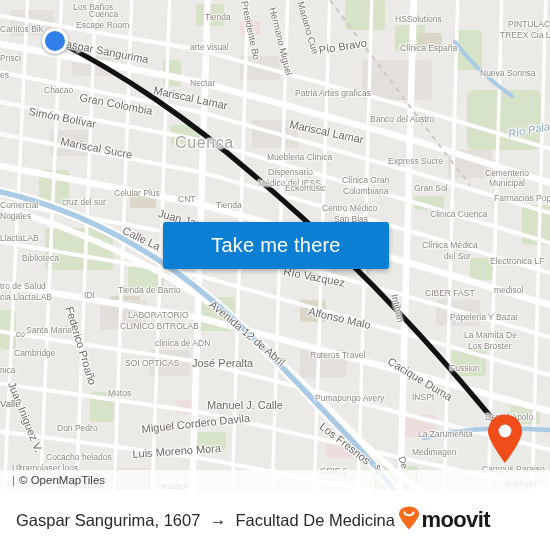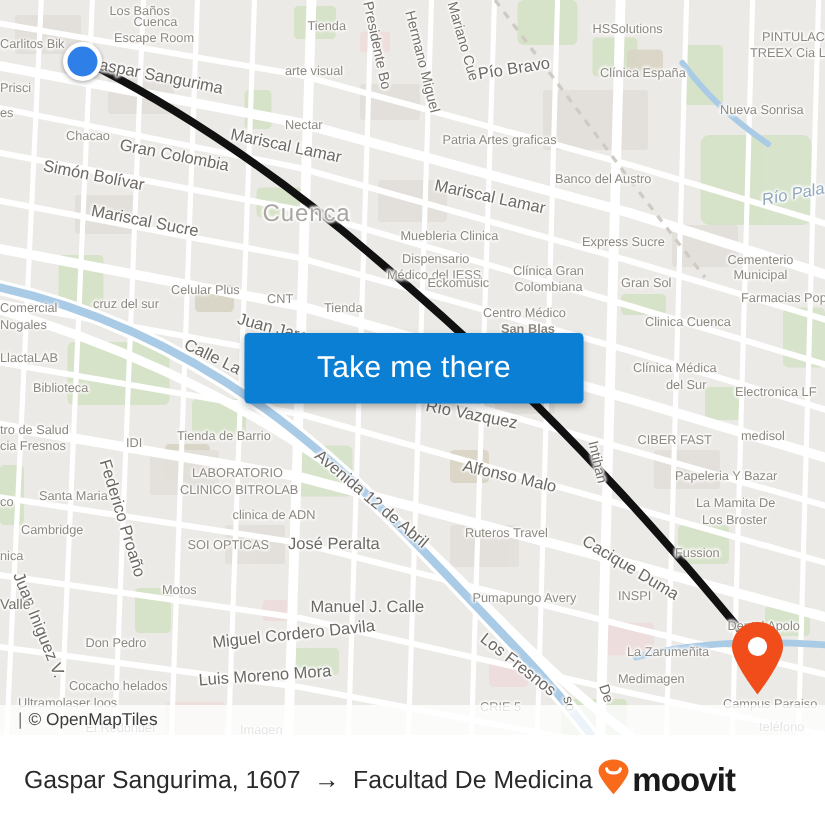--- a/index.html
+++ b/index.html
@@ -261,40 +261,40 @@
         <div class="lbl poi" style="left: 414px; top: 183px;">Gran Sol</div>
         <div class="lbl poi" style="left: 494px; top: 193px;">Farmacias Pop</div>
         <div class="lbl poi" style="left: 285px; top: 183px;">Eckomusic</div>
         <div class="lbl poi" style="left: 114px; top: 188px;">Celular Plus</div>
         <div class="lbl poi" style="left: 178px; top: 194px;">CNT</div>
         <div class="lbl poi" style="left: 216px; top: 200px;">Tienda</div>
         <div class="lbl poi" style="left: 0px; top: 200px;">Comercial</div>
         <div class="lbl poi" style="left: 0px; top: 211px;">Nogales</div>
         <div class="lbl poi" style="left: 62px; top: 197px;">cruz del sur</div>
         <div class="lbl poi" style="left: 322px; top: 203px;">Centro Médico</div>
-        <div class="lbl poi" style="left: 334px; top: 214px; font-weight: bold;">San Blas</div>
+        <div class="lbl poi" style="left: 334px; top: 214px;">San Blas</div>
         <div class="lbl poi" style="left: 430px; top: 209px;">Clinica Cuenca</div>
         <div class="lbl street" style="left: 160px; top: 207px; transform: rotate(15deg);">Juan Jaramil</div>
         <div class="lbl street" style="left: 126px; top: 224px; transform: rotate(26deg);">Calle La</div>
         <div class="lbl poi" style="left: 0px; top: 233px;">LlactaLAB</div>
         <div class="lbl poi" style="left: 22px; top: 253px;">Biblioteca</div>
         <div class="lbl poi" style="left: 422px; top: 240px;">Clínica Médica</div>
         <div class="lbl poi" style="left: 444px; top: 251px;">del Sur</div>
         <div class="lbl poi" style="left: 490px; top: 256px;">Electronica LF</div>
         <div class="lbl street" style="left: 285px; top: 265px; transform: rotate(11deg);">Río Vazquez</div>
         <div class="lbl poi" style="left: 425px; top: 288px;">CIBER FAST</div>
         <div class="lbl poi" style="left: 494px; top: 285px;">medisol</div>
         <div class="lbl poi" style="left: 0px; top: 281px;">tro de Salud</div>
-        <div class="lbl poi" style="left: 0px; top: 292px;">cia Fresnos</div>
+        <div class="lbl poi" style="left: 0px; top: 292px;">cia LlactaLAB</div>
         <div class="lbl poi" style="left: 84px; top: 290px;">IDI</div>
         <div class="lbl poi" style="left: 118px; top: 285px;">Tienda de Barrio</div>
         <div class="lbl poi" style="left: 128px; top: 310px;">LABORATORIO</div>
         <div class="lbl poi" style="left: 120px; top: 321px;">CLINICO BITROLAB</div>
         <div class="lbl poi" style="left: 26px; top: 325px;">Santa Maria</div>
-        <div class="lbl poi" style="left: 0px; top: 329px;">co</div>
+        <div class="lbl poi" style="left: 0px; top: 329px; padding-left: 16px;">co</div>
         <div class="lbl poi" style="left: 14px; top: 348px;">Cambridge</div>
         <div class="lbl poi" style="left: 0px; top: 365px;">nica</div>
         <div class="lbl poi" style="left: 155px; top: 338px;">clinica de ADN</div>
         <div class="lbl poi" style="left: 125px; top: 358px;">SOI OPTICAS</div>
         <div class="lbl street" style="left: 192px; top: 357px;">José Peralta</div>
         <div class="lbl street" style="left: 310px; top: 305px; transform: rotate(13deg);">Alfonso Malo</div>
         <div class="lbl poi" style="left: 450px; top: 312px;">Papeleria Y Bazar</div>
         <div class="lbl poi" style="left: 464px; top: 330px;">La Mamita De</div>
         <div class="lbl poi" style="left: 468px; top: 341px;">Los Broster</div>
         <div class="lbl street-sm" style="left: 400px; top: 293px; transform: rotate(77deg);">Intihan</div>

